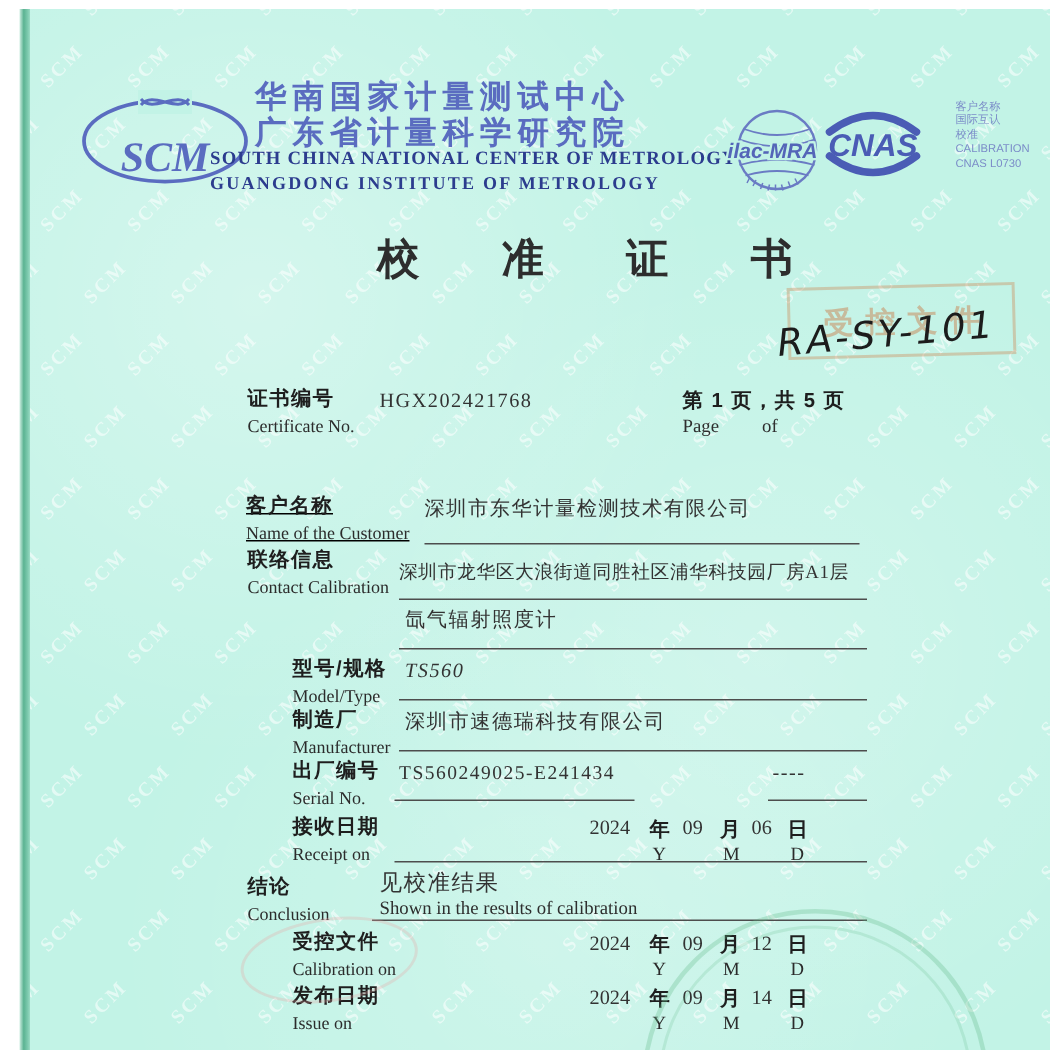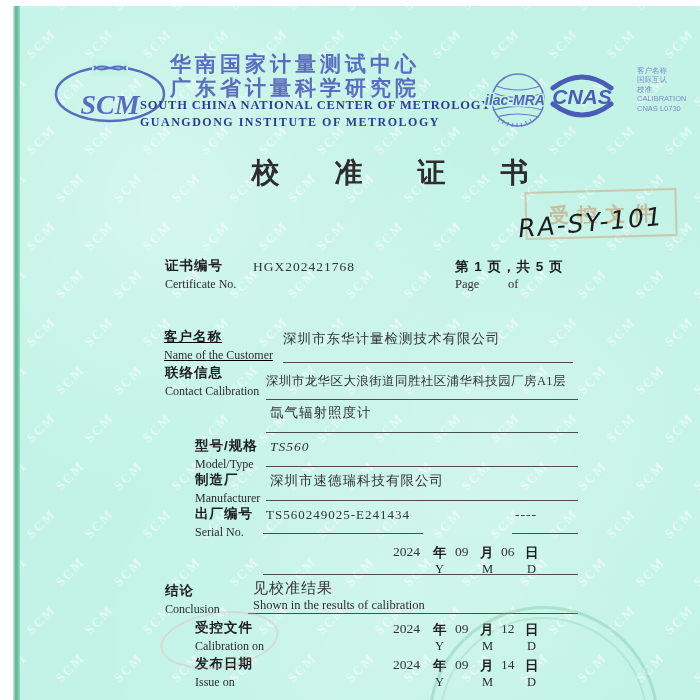--- a/index.html
+++ b/index.html
@@ -364,20 +364,24 @@
 
     <div class="abs lbl" style="left:175px;top:499px;">
       <span class="l-cn">出厂编号</span>
       <span class="l-en">Serial No.</span>
     </div>
     <div class="abs val" style="left:246px;top:501px;font-size:13px;">TS560249025-E241434</div>
     <div class="uline" style="left:243px;top:527px;width:160px;"></div>
     <div class="abs val" style="left:495px;top:501px;">----</div>
     <div class="uline" style="left:492px;top:527px;width:66px;"></div>
 
+    <div class="abs lbl" style="left:175px;top:536px;">
+      <span class="l-cn">接收日期</span>
+      <span class="l-en">Receipt on</span>
+    </div>
     <div class="daterow" style="left:373px;top:538px;">
       <span class="dval" style="left:0;">2024</span>
       <span class="dcn" style="left:40px;">年</span>
       <span class="dval" style="left:62px;">09</span>
       <span class="dcn" style="left:87px;">月</span>
       <span class="dval" style="left:108px;">06</span>
       <span class="dcn" style="left:132px;">日</span>
       <span class="den" style="left:42px;">Y</span>
       <span class="den" style="left:89px;">M</span>
       <span class="den" style="left:134px;">D</span>

